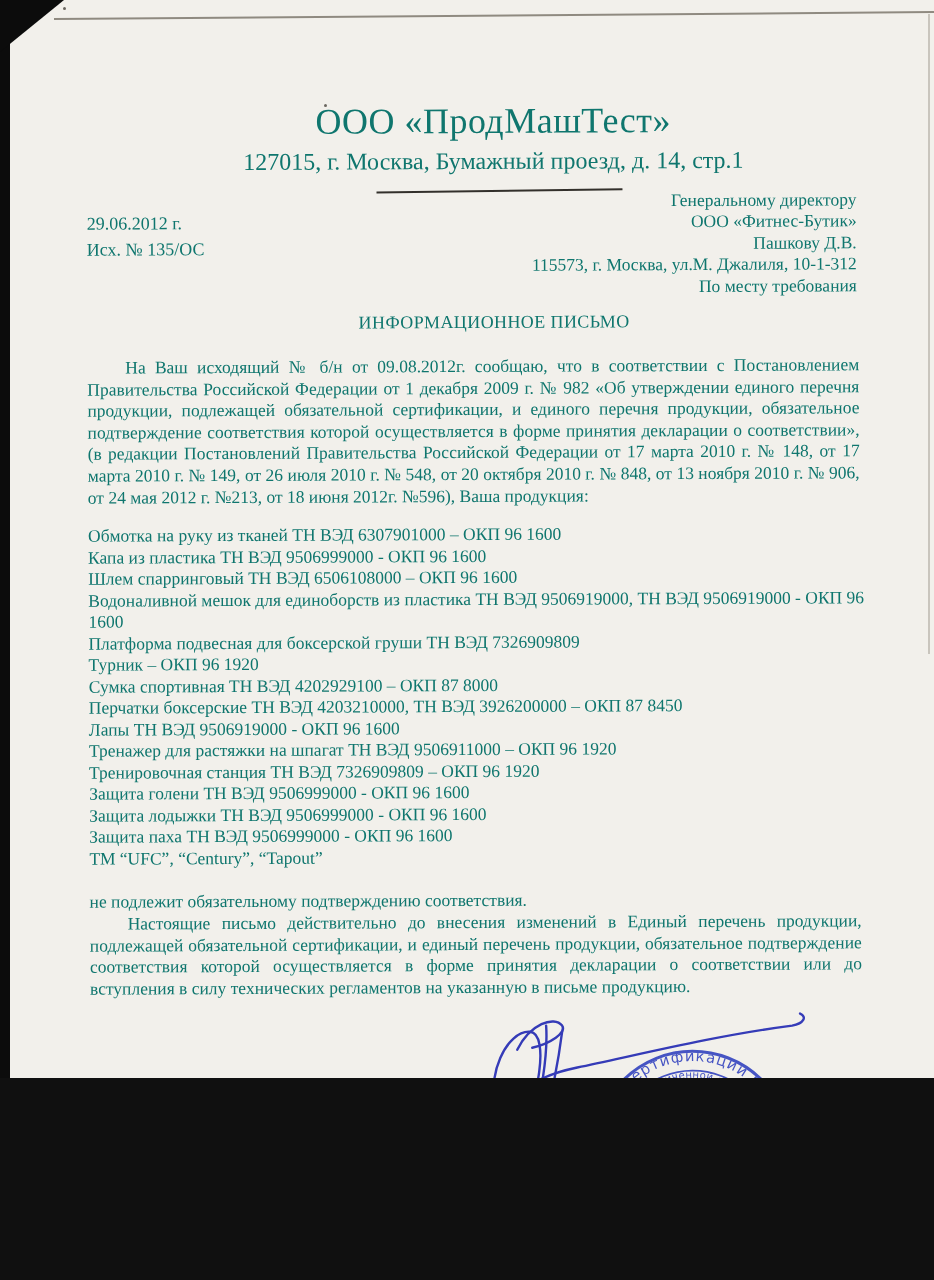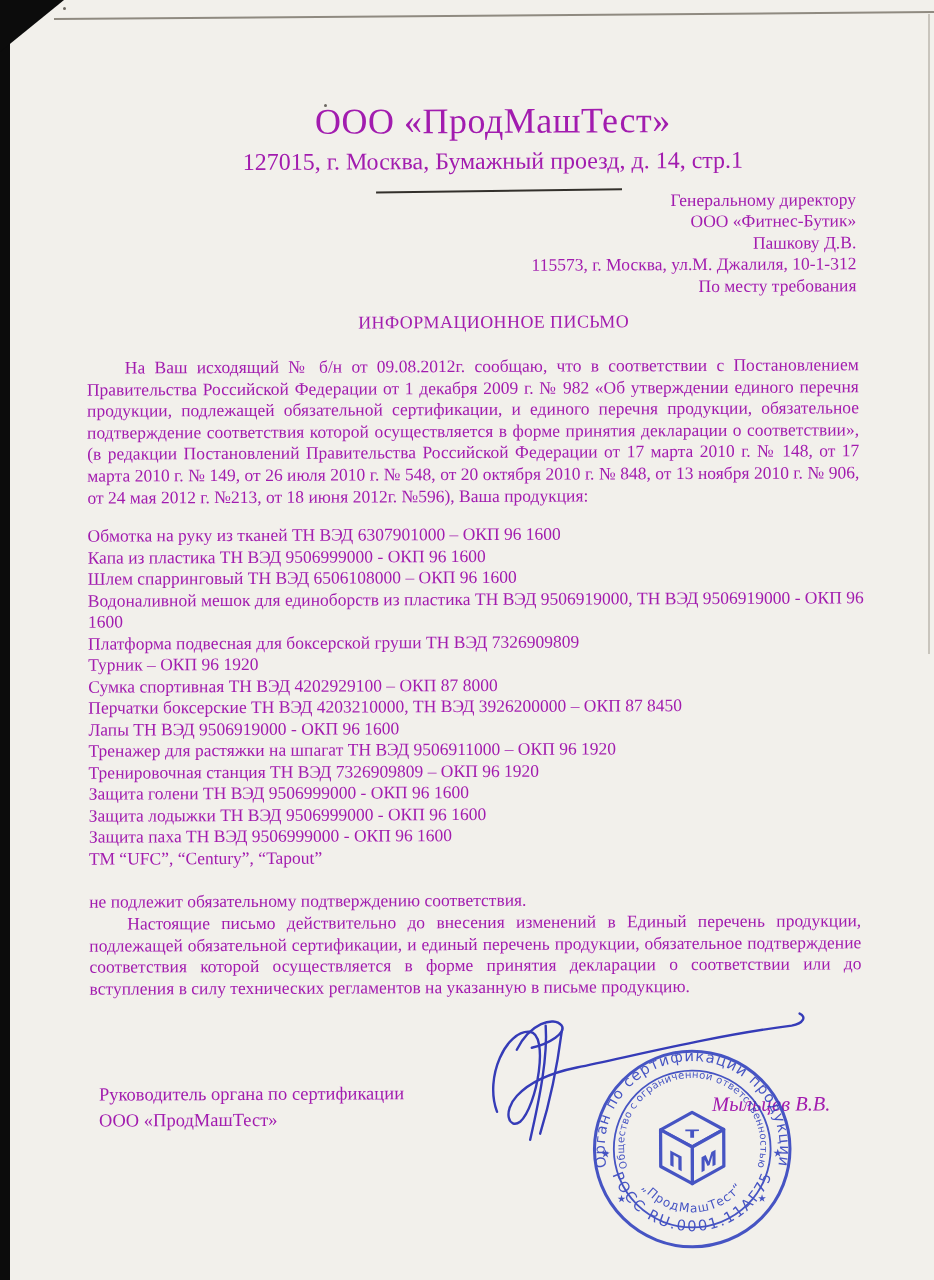--- a/index.html
+++ b/index.html
@@ -1,17 +1,17 @@
 <!DOCTYPE html>
 <html lang="ru"><head>
 <meta charset="utf-8">
 <style>
   html,body{margin:0;padding:0;background:#101010;}
-  .page{position:relative;width:934px;height:1280px;background:#f2f0eb;overflow:hidden;
-        font-family:"Liberation Serif","DejaVu Serif",serif;color:#a21caf;}
+  .page{position:relative;width:934px;height:1078px;background:#f2f0eb;overflow:hidden;
+        font-family:"Liberation Serif","DejaVu Serif",serif;color:#0f766e;}
   .tilt{position:absolute;inset:0;transform:rotate(-0.25deg);transform-origin:50% 50%;}
 
   
   .edge-left{position:absolute;left:0;top:0;width:10px;height:1280px;background:#0c0c0c;}
   .corner-wedge{position:absolute;left:0;top:0;width:64px;height:52px;background:#0c0c0c;
                 clip-path:polygon(0 0,100% 0,0 100%);}
   .paper-top-line{position:absolute;left:54px;top:18px;width:880px;height:2px;background:#8f8a80;
                   transform:rotate(-0.45deg);transform-origin:left center;}
   .paper-right-line{position:absolute;left:928px;top:14px;width:2px;height:640px;background:#c9c5bd;}
   .speck{position:absolute;width:3px;height:3px;border-radius:50%;background:#6b6760;}
@@ -56,20 +56,24 @@
   <div class="paper-right-line"></div>
   <div class="speck" style="left:63px;top:7px;"></div>
   <div class="speck" style="left:324px;top:104px;"></div>
 
   <div class="tilt">
 
     <div class="company">ООО «ПродМашТест»</div>
     <div class="address">127015, г. Москва, Бумажный проезд, д. 14, стр.1</div>
     <div class="header-rule"></div>
 
+    <div class="meta">
+      <div>29.06.2012 г.</div>
+      <div>Исх. № 135/ОС</div>
+    </div>
 
     <div class="recipient">
       <div>Генеральному директору</div>
       <div>ООО «Фитнес-Бутик»</div>
       <div>Пашкову Д.В.</div>
       <div>115573, г. Москва, ул.М. Джалиля, 10-1-312</div>
       <div>По месту требования</div>
     </div>
 
     <div class="doc-title">ИНФОРМАЦИОННОЕ ПИСЬМО</div>

